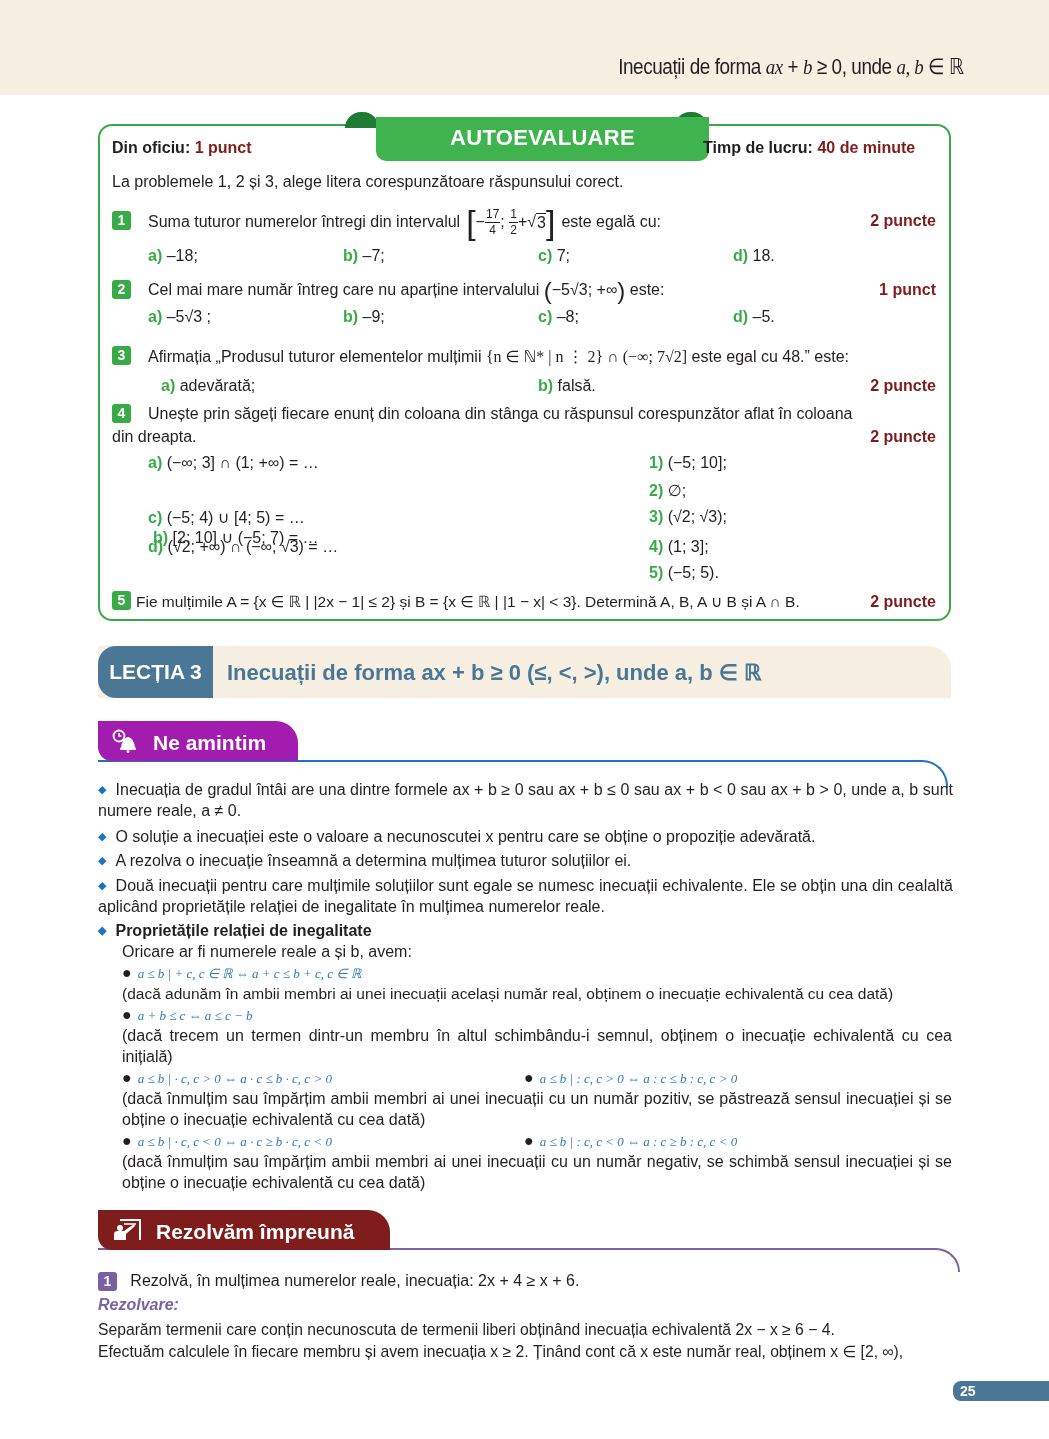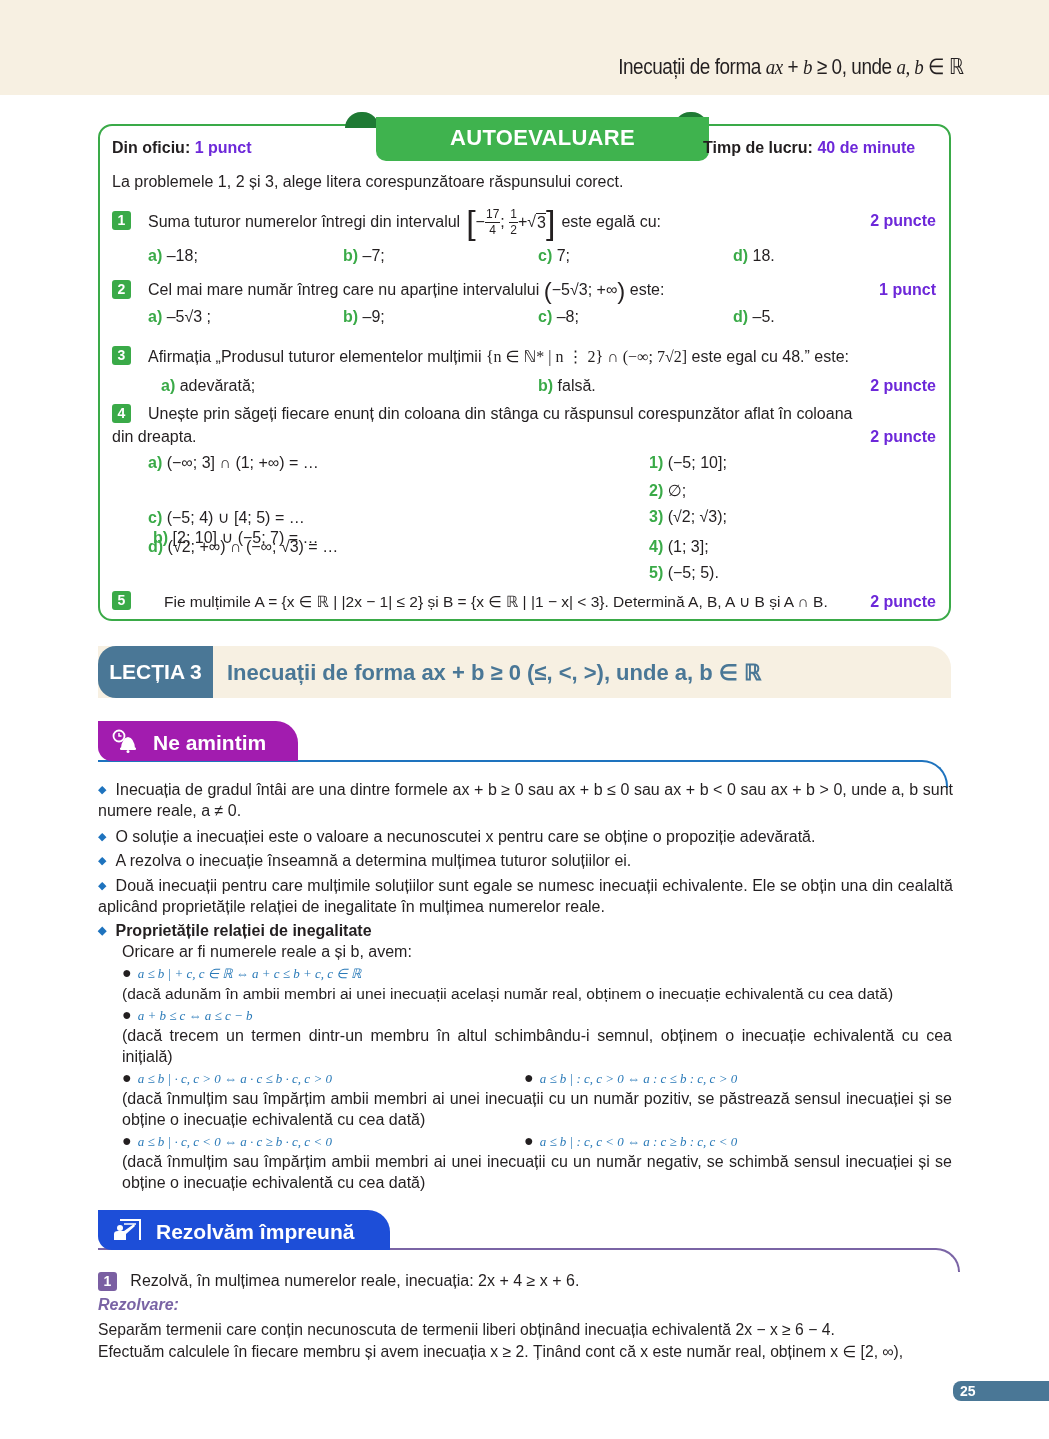--- a/index.html
+++ b/index.html
@@ -1,19 +1,19 @@
 <!DOCTYPE html>
 <html><head>
 <meta charset="utf-8">
 <style>
   * { box-sizing: border-box; margin: 0; padding: 0; }
   html, body { width: 1049px; height: 1439px; background: #ffffff; overflow: hidden; }
   body { position: relative; font-family: "Liberation Sans", sans-serif; color: #231f20; font-size: 16px; }
   .abs { position: absolute; }
-  .green { color: #6d28d9; font-weight: bold; }
+  .green { color: #7f1d1d; font-weight: bold; }
   .green-lbl { color: #3aaa48; font-weight: bold; }
   .blue-f { color: #2a7ab8; font-style: italic; font-family: "Liberation Serif", serif; font-size: 13px; }
   i.m { font-family: "Liberation Serif", serif; font-style: italic; }
 
   
   .top-band { left: 0; top: 0; width: 1049px; height: 95px; background: #f7f0e2; }
   .running-title { right: 86px; top: 54px; font-size: 22px; letter-spacing: -0.5px; color: #231f20; font-family: "Liberation Sans Narrow", "Liberation Sans", sans-serif; transform: scaleX(0.86); transform-origin: right center; white-space: nowrap; }
 
   
   .eval-box { left: 98px; top: 124px; width: 853px; height: 497px; border: 2.5px solid #3aaa48; border-radius: 14px; }
@@ -33,21 +33,21 @@
   .sqrt { border-top: 1px solid #231f20; padding-left: 1px; }
 
   
   .lesson-band { left: 98px; top: 646px; width: 853px; height: 52px; background: #f7f0e2; border-radius: 0 22px 0 0; }
   .lesson-tag { left: 98px; top: 646px; width: 115px; height: 52px; background: #4a7796; color: #fff; font-weight: bold; font-size: 21px; line-height: 52px; text-align: center; border-radius: 18px 0 0 18px; }
   .lesson-title { left: 227px; top: 660px; font-size: 22px; font-weight: bold; color: #4a7796; white-space: nowrap; }
 
   
   .sec-tab-blue { left: 98px; top: 721px; width: 200px; height: 40px; background: #a21caf; border-radius: 20px 20px 0 0; border-top-left-radius: 0; border-top-right-radius: 22px; border-bottom-left-radius: 14px; }
   .sec-line-blue { left: 98px; top: 760px; width: 850px; height: 28px; border-top: 2px solid #1e73be; border-right: 2px solid #1e73be; border-top-right-radius: 26px; }
-  .sec-tab-purple { left: 98px; top: 1210px; width: 292px; height: 40px; background: #1d4ed8; border-radius: 0 22px 0 14px; text-align: right; }
+  .sec-tab-purple { left: 98px; top: 1210px; width: 292px; height: 40px; background: #7f1d1d; border-radius: 0 22px 0 14px; text-align: right; }
   .sec-line-purple { left: 98px; top: 1248px; width: 862px; height: 24px; border-top: 2px solid #7a64a5; border-right: 2px solid #7a64a5; border-top-right-radius: 26px; }
   .sec-label { color: #fff; font-weight: bold; font-size: 21px; white-space: nowrap; }
 
   .bullet { color: #1e73be; font-size: 11px; vertical-align: 2px; margin-right: 9px; }
   .para { position: absolute; left: 98px; width: 855px; font-size: 16px; line-height: 21px; text-align: justify; }
   .dot { font-size: 16px; margin-right: 6px; }
 
   .page-num { left: 953px; top: 1381px; width: 96px; height: 20px; background: #4a7796; border-radius: 8px 0 0 8px; color: #fff; font-weight: bold; font-size: 14px; line-height: 20px; padding-left: 7px; }
   .purple-lbl { color: #7a64a5; font-weight: bold; font-style: italic; }
 </style>
@@ -114,21 +114,21 @@
 <div class="row" style="left:148px; top:508px;"><span class="green-lbl">c)</span> <span>(−5; 4) ∪ [4; 5) = …</span></div>
 <div class="row" style="left:148px; top:538px;"><span class="green-lbl">d)</span> <span>(√2; +∞) ∩ (−∞; √3) = …</span></div>
 
 <div class="row" style="left:649px; top:454px;"><span class="green-lbl">1)</span> <span>(−5; 10];</span></div>
 <div class="row" style="left:649px; top:481px;"><span class="green-lbl">2)</span> <span>∅;</span></div>
 <div class="row" style="left:649px; top:508px;"><span class="green-lbl">3)</span> <span>(√2; √3);</span></div>
 <div class="row" style="left:649px; top:538px;"><span class="green-lbl">4)</span> <span>(1; 3];</span></div>
 <div class="row" style="left:649px; top:564px;"><span class="green-lbl">5)</span> <span>(−5; 5).</span></div>
 
 <div class="row" style="left:112px; top:591px;"><span class="num-badge">5</span></div>
-<div class="row" style="left:164px; top:593px; font-size:15.5px;">Fie mulțimile A = {x ∈ ℝ | |2x − 1| ≤ 2} și B = {x ∈ ℝ | |1 − x| &lt; 3}. Determină A, B, A ∪ B și A ∩ B.</div>
+<div class="row" style="left:136px; top:593px; font-size:15.5px;">Fie mulțimile A = {x ∈ ℝ | |2x − 1| ≤ 2} și B = {x ∈ ℝ | |1 − x| &lt; 3}. Determină A, B, A ∪ B și A ∩ B.</div>
 <div class="row green" style="right:113px; top:593px;">2 puncte</div>
 
 <div class="abs lesson-band"></div>
 <div class="abs lesson-tag">LECȚIA 3</div>
 <div class="abs lesson-title">Inecuații de forma ax + b ≥ 0 (≤, &lt;, &gt;), unde a, b ∈ ℝ</div>
 
 <div class="abs sec-line-blue"></div>
 <div class="abs sec-tab-blue">
   <div style="position:absolute; left:14px; top:8px; width:26px; height:24px;">
     <svg width="26" height="24" viewBox="0 0 26 24">

